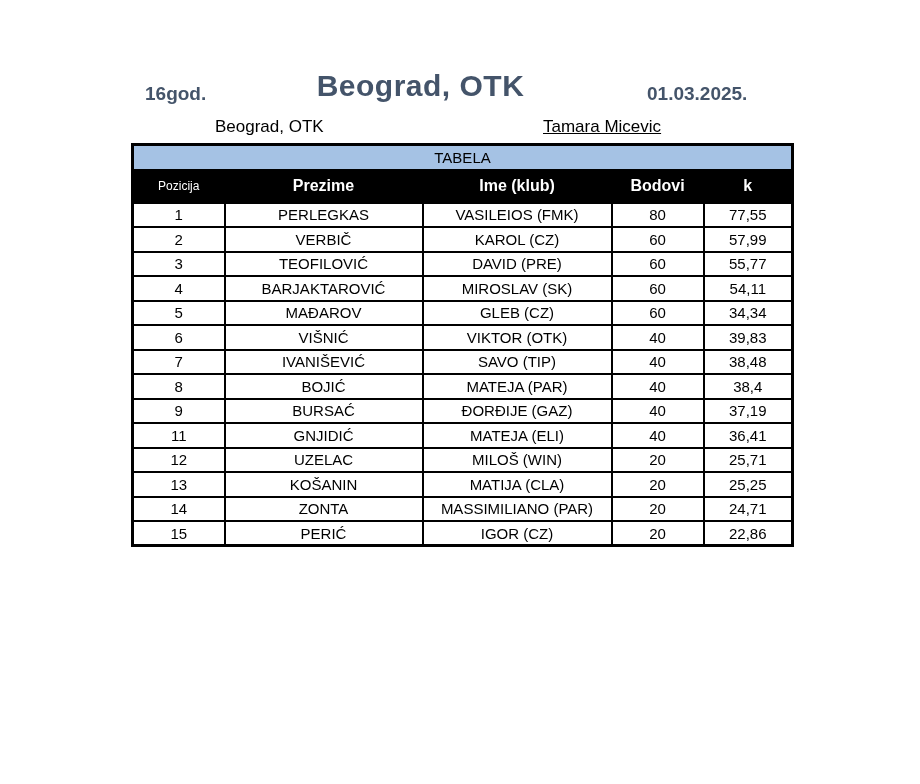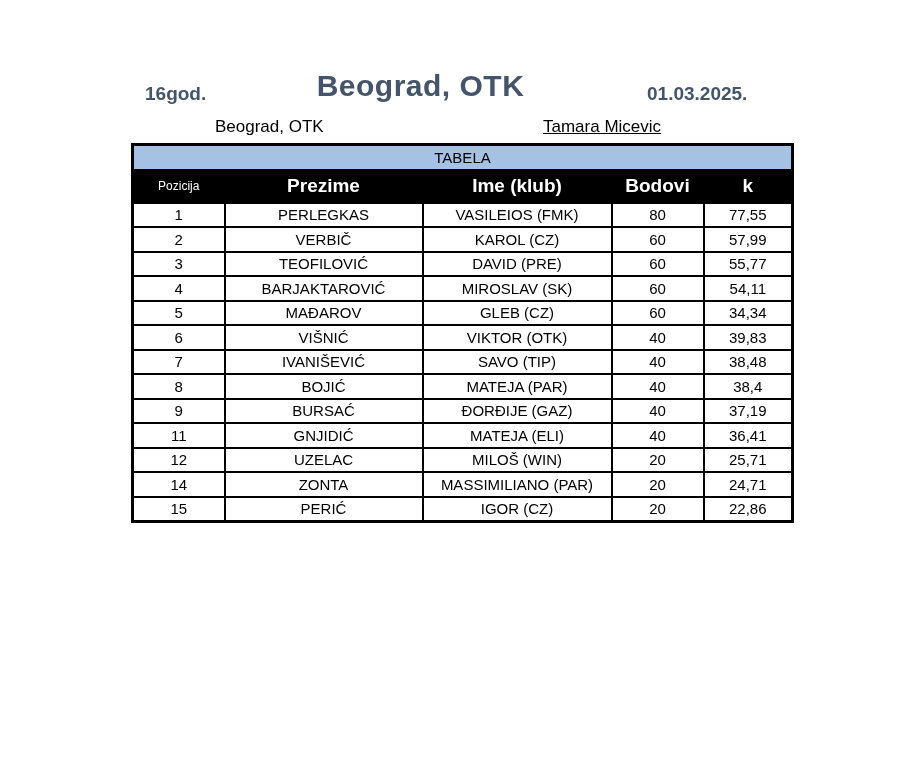--- a/index.html
+++ b/index.html
@@ -62,21 +62,21 @@
     height:25px;
     font-size:15px;
     font-weight:400;
     color:#000;
     text-align:center;
   }
   tr.header-row th{
     background:var(--header-bg);
     color:var(--header-text);
     height:33px;
-    font-size:19px;
+    font-size:16px;
     font-weight:700;
   }
   tr.header-row th.col-pozicija{
     font-size:12px;
     font-weight:400;
   }
   tr.data-row td{
     height:24.5px;
     font-size:15px;
     line-height:1;
@@ -189,20 +189,27 @@
             <td>36,41</td>
           </tr>
           <tr class="data-row">
             <td>12</td>
             <td>UZELAC</td>
             <td>MILOŠ (WIN)</td>
             <td>20</td>
             <td>25,71</td>
           </tr>
           <tr class="data-row">
+            <td>13</td>
+            <td>KOŠANIN</td>
+            <td>MATIJA (CLA)</td>
+            <td>20</td>
+            <td>25,25</td>
+          </tr>
+          <tr class="data-row">
             <td>14</td>
             <td>ZONTA</td>
             <td>MASSIMILIANO (PAR)</td>
             <td>20</td>
             <td>24,71</td>
           </tr>
           <tr class="data-row">
             <td>15</td>
             <td>PERIĆ</td>
             <td>IGOR (CZ)</td>

